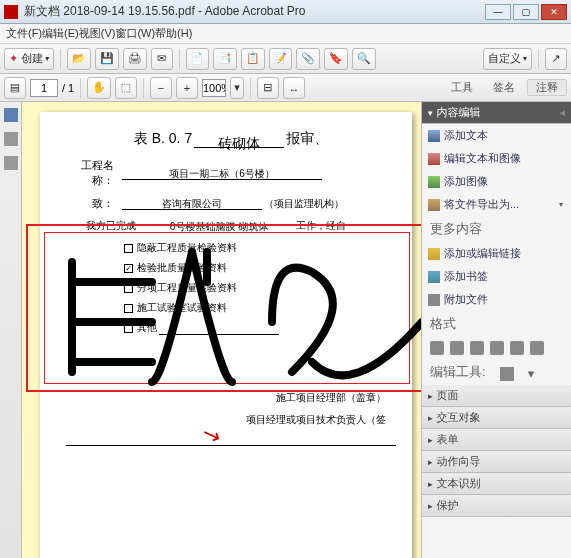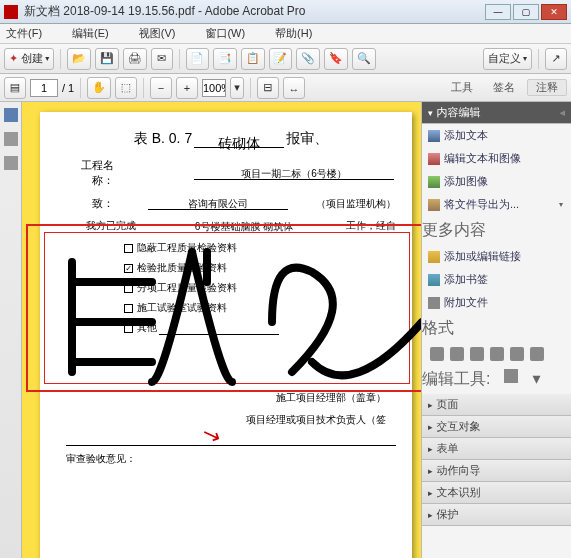--- a/index.html
+++ b/index.html
@@ -5,60 +5,60 @@
 * { box-sizing: border-box; margin: 0; padding: 0; }
 body { font-family: "Microsoft YaHei", Arial, sans-serif; font-size: 11px; background: #fff; width: 571px; height: 558px; overflow: hidden; }
 
 .titlebar { height: 24px; background: linear-gradient(#eaf0f8,#d6e0ec); display: flex; align-items: center; padding: 0 4px; border-bottom: 1px solid #9aa; }
 .titlebar .app-icon { width: 14px; height: 14px; background: #b00; margin-right: 6px; }
 .titlebar .title { flex: 1; color: #333; font-size: 12px; }
 .winbtns { display: flex; gap: 2px; }
 .winbtn { width: 26px; height: 16px; background: #e4ecf6; border: 1px solid #8aa; display: flex; align-items: center; justify-content: center; font-size: 9px; }
 .winbtn.close { background: #c94b3c; color: #fff; border-color: #a03020; }
 
-.menubar { height: 20px; background: #f4f4f4; display: flex; align-items: center; padding: 0 6px; gap: 30px; color: #333; border-bottom: 1px solid #ccc; }
+.menubar { height: 20px; background: #f4f4f4; display: flex; align-items: center; padding: 0 6px; gap: 0; color: #333; border-bottom: 1px solid #ccc; }
 
 .toolbar { height: 30px; background: linear-gradient(#f7f7f7,#e8e8e8); display: flex; align-items: center; padding: 0 4px; gap: 4px; border-bottom: 1px solid #bbb; }
 .tbtn { height: 22px; min-width: 22px; border: 1px solid #b8b8b8; border-radius: 3px; background: linear-gradient(#fff,#eaeaea); display: flex; align-items: center; justify-content: center; padding: 0 4px; font-size: 11px; color: #333; }
 .tbtn .tri { font-size: 8px; margin-left: 2px; }
 .tsep { width: 1px; height: 20px; background: #ccc; margin: 0 2px; }
 .spacer { flex: 1; }
 
 .navbar { height: 28px; background: linear-gradient(#f7f7f7,#e8e8e8); display: flex; align-items: center; padding: 0 4px; gap: 4px; border-bottom: 1px solid #bbb; }
 .pgbox { width: 28px; height: 18px; border: 1px solid #999; background: #fff; text-align: center; font-size: 11px; }
 .zoom { width: 24px; height: 18px; border: 1px solid #999; background: #fff; text-align: center; font-size: 11px; }
 .rlabel { padding: 0 8px; color: #555; }
 
 .main { display: flex; height: 456px; }
 .leftnav { width: 22px; background: linear-gradient(#eee,#e2e2e2); border-right: 1px solid #bbb; display: flex; flex-direction: column; align-items: center; padding-top: 6px; gap: 10px; }
 .navicon { width: 14px; height: 14px; background: #999; }
 .navicon.blue { background: #5a7fb0; }
 
-.docarea { flex: 1; background: #fde047; position: relative; overflow: hidden; }
+.docarea { flex: 1; background: #fef9c3; position: relative; overflow: hidden; }
 .page { position: absolute; left: 18px; top: 10px; width: 372px; height: 520px; background: #fff; box-shadow: 2px 2px 6px rgba(0,0,0,0.4); padding: 18px 16px 16px 26px; }
 .page h3 { font-size: 14px; text-align: center; margin-bottom: 10px; font-weight: normal; }
 .underline { display: inline-block; border-bottom: 1px solid #000; min-width: 50px; height: 13px; margin: 0 2px; vertical-align: bottom; }
-.formrow { font-size: 11px; color: #000; margin: 8px 0; display: flex; align-items: center; justify-content: space-between; }
+.formrow { font-size: 11px; color: #000; margin: 8px 0; display: flex; align-items: center; }
 .formrow .lbl { width: 48px; text-align: right; margin-right: 6px; }
 .thin { font-size: 10px; }
 .chk { display: flex; align-items: center; margin: 6px 0 6px 58px; font-size: 10px; }
 .chk .box { width: 9px; height: 9px; border: 1px solid #000; margin-right: 4px; display: flex; align-items: center; justify-content: center; font-size: 8px; }
 .redbox { position: absolute; border: 2px solid #d22; pointer-events: none; }
 .sig { position: absolute; font-family: cursive; font-weight: bold; color: #000; pointer-events: none; }
 .arrow { position: absolute; color: #c00; font-size: 22px; transform: rotate(-20deg); }
 
 .rpanel { width: 150px; background: #f4f4f4; border-left: 1px solid #bbb; display: flex; flex-direction: column; font-size: 11px; }
 .rhead { height: 22px; background: linear-gradient(#ededed,#dcdcdc); border-bottom: 1px solid #bbb; display: flex; align-items: center; padding: 0 6px; color: #444; }
 .rhead.dark { background: #585858; color: #fff; }
 .rhead .arr { margin-right: 4px; font-size: 9px; }
 .rhead .x { margin-left: auto; color: #888; }
 .ritem { display: flex; align-items: center; padding: 4px 8px 4px 22px; color: #335; position: relative; }
 .ritem .ic { position: absolute; left: 6px; width: 12px; height: 12px; }
 .ritem .tri { font-size: 8px; margin-left: auto; color: #666; }
-.rsub { font-size: 16px; color: #666; padding: 4px 0; }
+.rsub { font-size: 13px; color: #666; padding: 4px 8px; }
 .iconrow { display: flex; gap: 6px; padding: 4px 8px; }
 .iconrow .smic { width: 14px; height: 14px; background: #888; border-radius: 2px; }
 .chkrow { display: flex; align-items: center; padding: 4px 8px; font-size: 10px; }
 .chkrow input { margin-right: 4px; }
 
 .ic-edit { background: linear-gradient(#d88,#a44); }
 .ic-text { background: linear-gradient(#8ad,#468); }
 .ic-img { background: linear-gradient(#8c6,#584); }
 .ic-exp { background: linear-gradient(#ca6,#975); }
 .ic-link { background: linear-gradient(#e9c04c,#c9a030); }
@@ -176,21 +176,20 @@
       <div class="chk">
           <span class="box"></span>
           <span>其他</span>
           <span class="underline" style="min-width:120px"></span>
         </div>
 
       <div style="height:50px"></div>
       <div class="thin" style="text-align:right;margin-right:10px">施工项目经理部（盖章）</div>
       <div class="thin" style="text-align:right;margin-right:10px;margin-top:8px">项目经理或项目技术负责人（签</div>
       <div style="border-top:1px solid #000;margin:18px 0 6px 0"></div>
-      <div class="thin">审查验收意见：</div>
     </div>
 
     <div class="redbox" style="left:4px;top:122px;width:398px;height:168px"></div>
     <div class="redbox" style="left:22px;top:130px;width:366px;height:152px;border-width:1px"></div>
 
     <svg class="sig" style="left:30px;top:120px;width:380px;height:180px" viewBox="0 0 380 180">
       <path d="M20 40 L20 150 M20 60 L100 60 M20 100 L100 100 M20 140 L100 140 M140 30 Q110 160 100 160 M140 30 Q170 160 180 160 M155 30 L155 60 M220 100 Q220 30 260 50 Q310 80 240 150 M260 140 Q300 180 370 100" stroke="#000" stroke-width="8" fill="none" stroke-linecap="round"></path>
     </svg>
 
     <div class="arrow" style="left:180px;top:320px">↘</div>
@@ -236,21 +235,21 @@
 
     <div class="rsub">格式</div>
     <div class="iconrow">
       <div class="smic"></div>
       <div class="smic"></div>
       <div class="smic"></div>
       <div class="smic"></div>
       <div class="smic"></div>
       <div class="smic"></div>
     </div>
-    <div class="rsub" style="display:flex;align-items:flex-start;gap:14px">
+    <div class="rsub" style="display:flex;align-items:flex-end;gap:14px">
         <span>编辑工具:</span>
         <span style="width:14px;height:14px;background:#888"></span>
         <span class="tri">▾</span>
       </div>
 
     <div class="rhead">
         <span class="arr">▸</span>
         <span>页面</span>
       </div>
     <div class="rhead">

